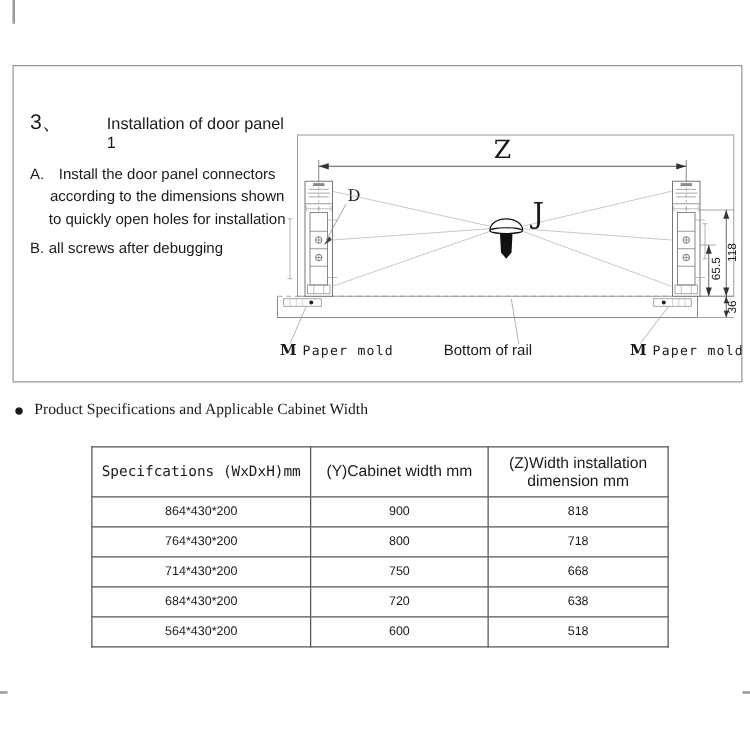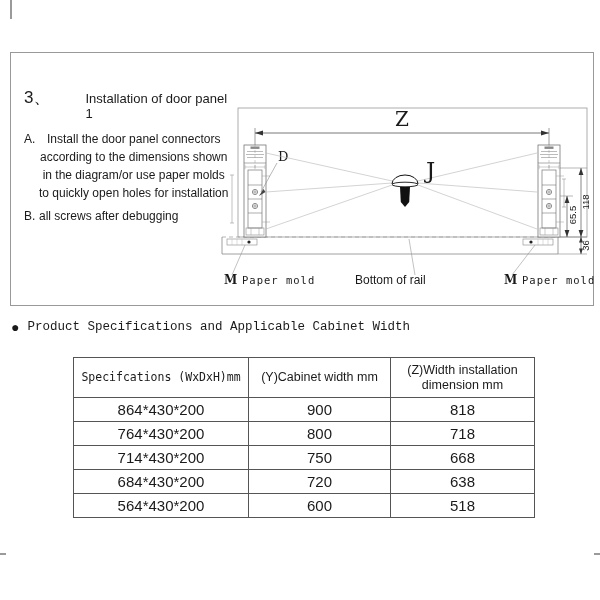--- a/index.html
+++ b/index.html
@@ -20,27 +20,27 @@
   .sec-num{font-size:17px;}
   .sec-title{font-size:13px;margin-left:28px;}
   .item{display:flex;margin-bottom:5px;}
   .item-label{width:15px;flex:0 0 15px;font-size:12px;line-height:18px;}
   .item-lines{font-size:12px;line-height:18px;text-align:center;}
   
   .diagram{position:absolute;left:215px;top:95px;}
   
   .spec-heading{position:absolute;left:11px;top:320px;display:flex;align-items:center;gap:8px;}
   .spec-bullet{font-size:14px;line-height:14px;}
-  .spec-title{font-family:Liberation Mono, monospace;font-size:12.5px;}
+  .spec-title{font-family:Liberation Serif, serif;font-size:12.5px;}
   
   table.spec{position:absolute;left:73px;top:357px;border-collapse:collapse;table-layout:fixed;}
   table.spec td,table.spec th{border:1px solid #555;padding:0;text-align:center;vertical-align:middle;font-weight:normal;}
   table.spec th{height:39px;font-size:12.5px;line-height:15px;}
   table.spec th.mono{font-family:"DejaVu Sans Mono",monospace;font-size:11.5px;}
-  table.spec td{height:23px;font-size:15px;}
+  table.spec td{height:23px;font-size:10px;}
   .col1{width:175px;}
   .col2{width:142px;}
   .col3{width:144px;}
   svg text{fill:#1a1a1a;}
 </style>
 </head>
 <body>
 
 <div class="corner-mark"></div>
 <div class="edge-dash left"></div>
@@ -51,21 +51,20 @@
 <div class="instructions">
   <div class="sec-head">
     <span class="sec-num">3、</span>
     <span class="sec-title">Installation of door panel 1</span>
   </div>
   <div class="item">
     <span class="item-label">A.</span>
     <span class="item-lines">
       <div>Install the door panel connectors</div>
       <div>according to the dimensions shown</div>
-      <div>in the diagram/or use paper molds</div>
       <div>to quickly open holes for installation</div>
     </span>
   </div>
   <div class="item">
     <span class="item-label">B.</span>
     <span class="item-lines">
       <div>all screws after debugging</div>
     </span>
   </div>
 </div>

